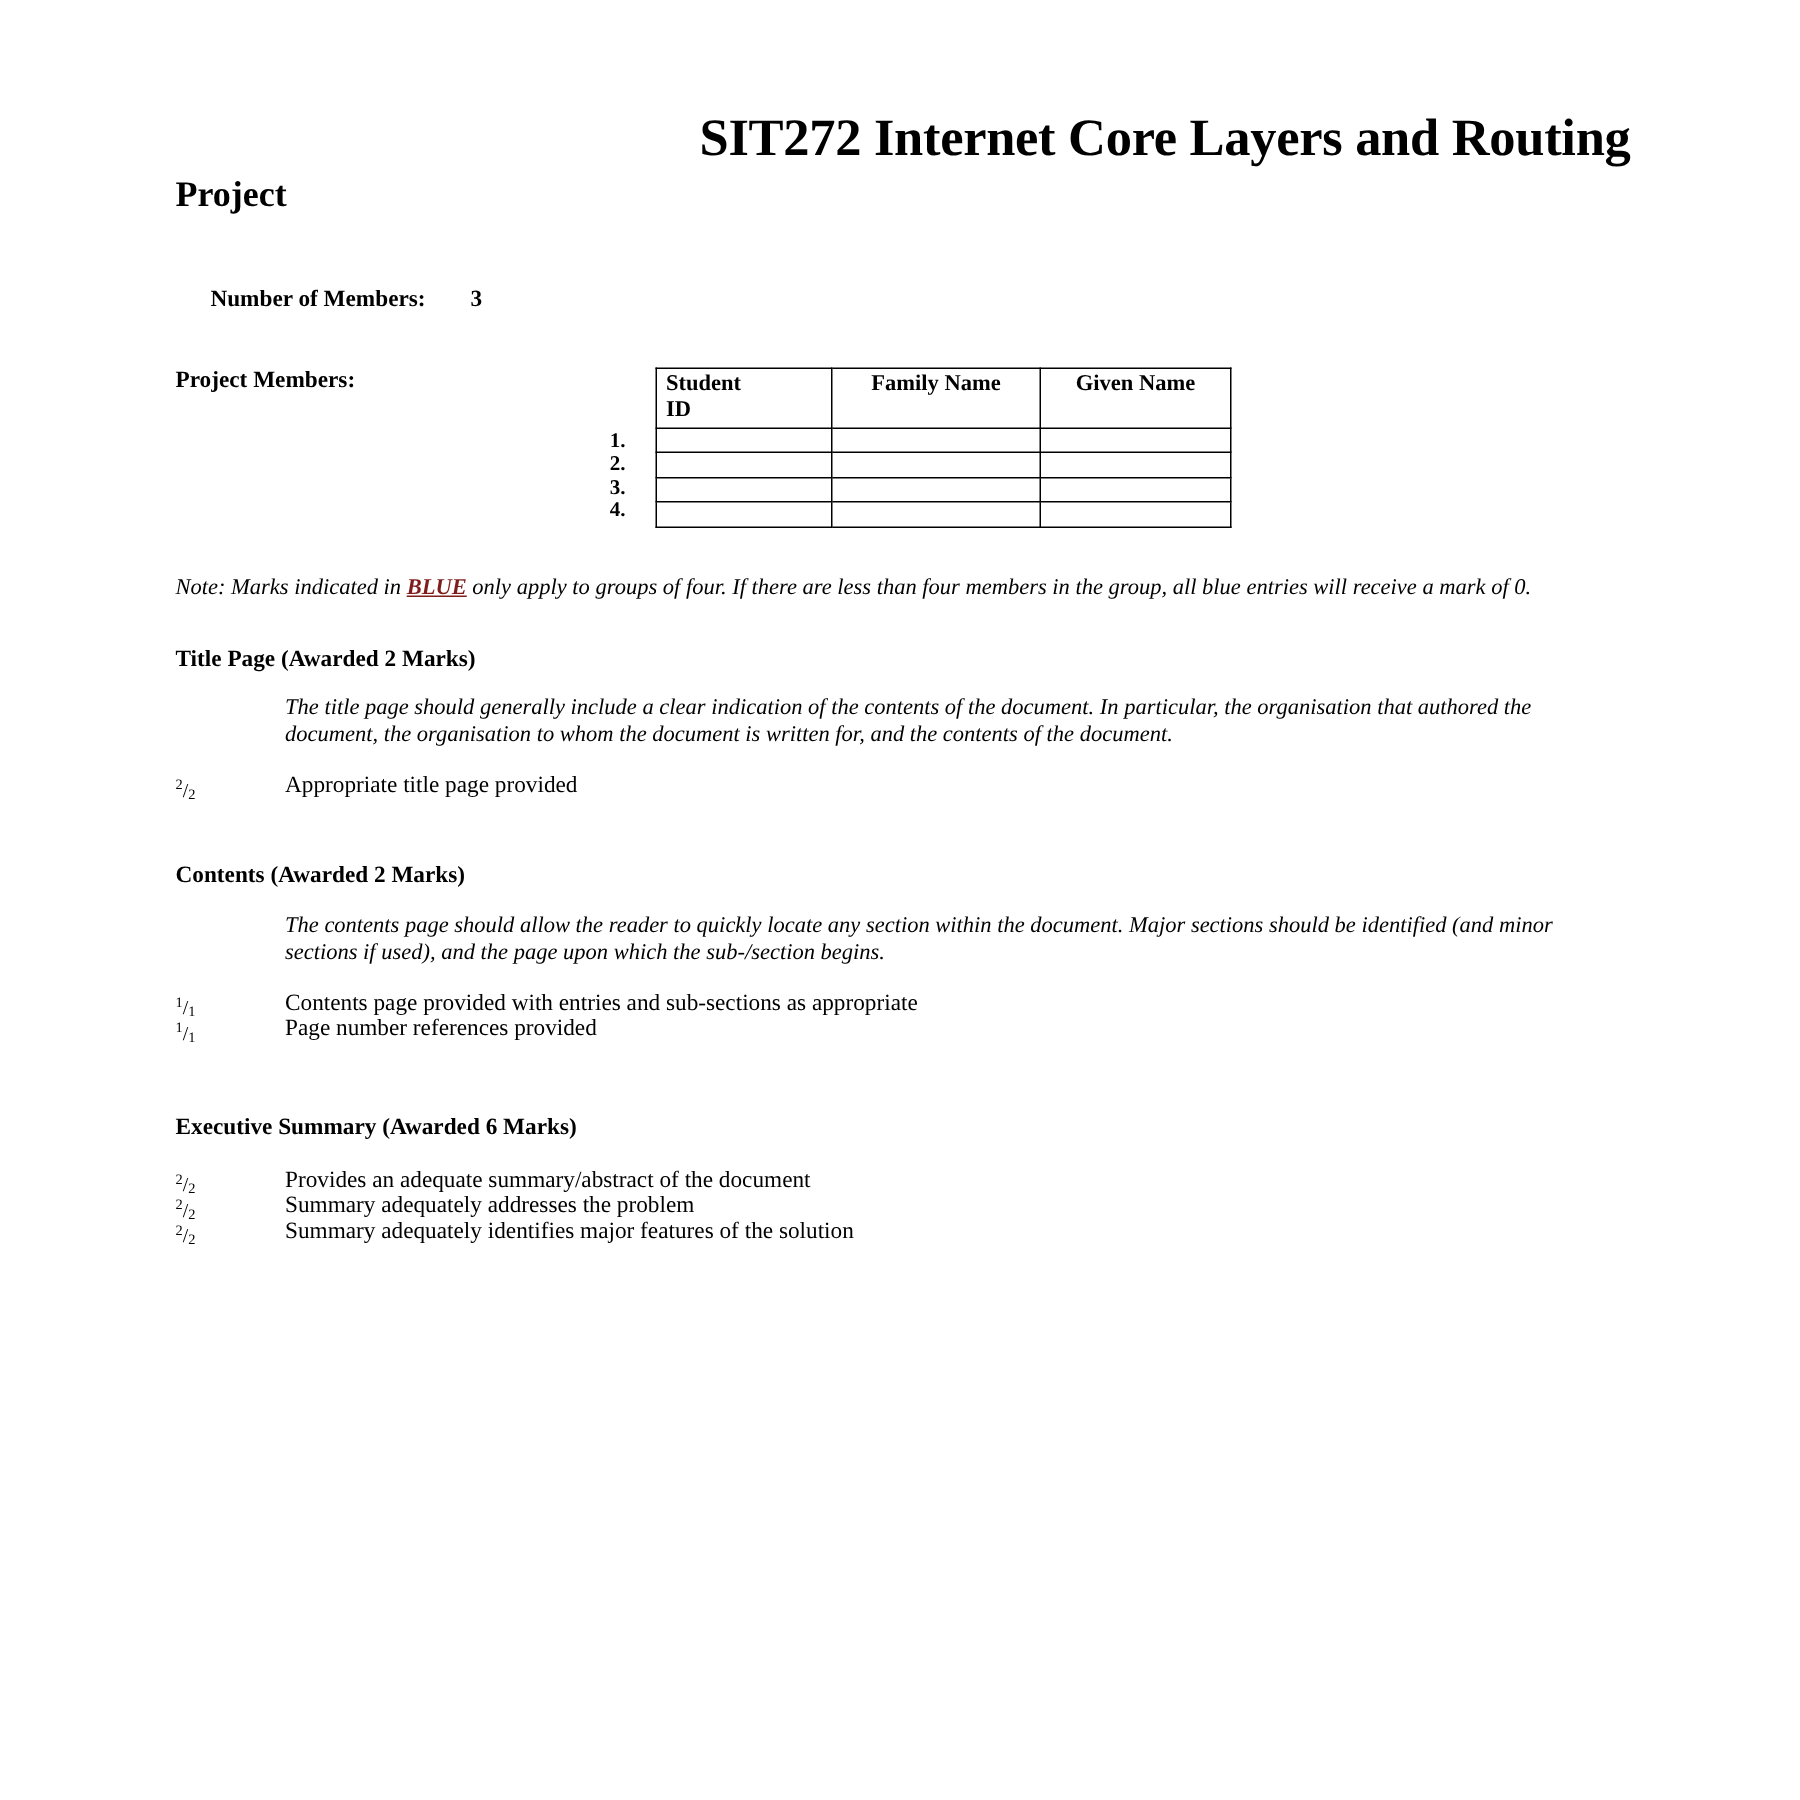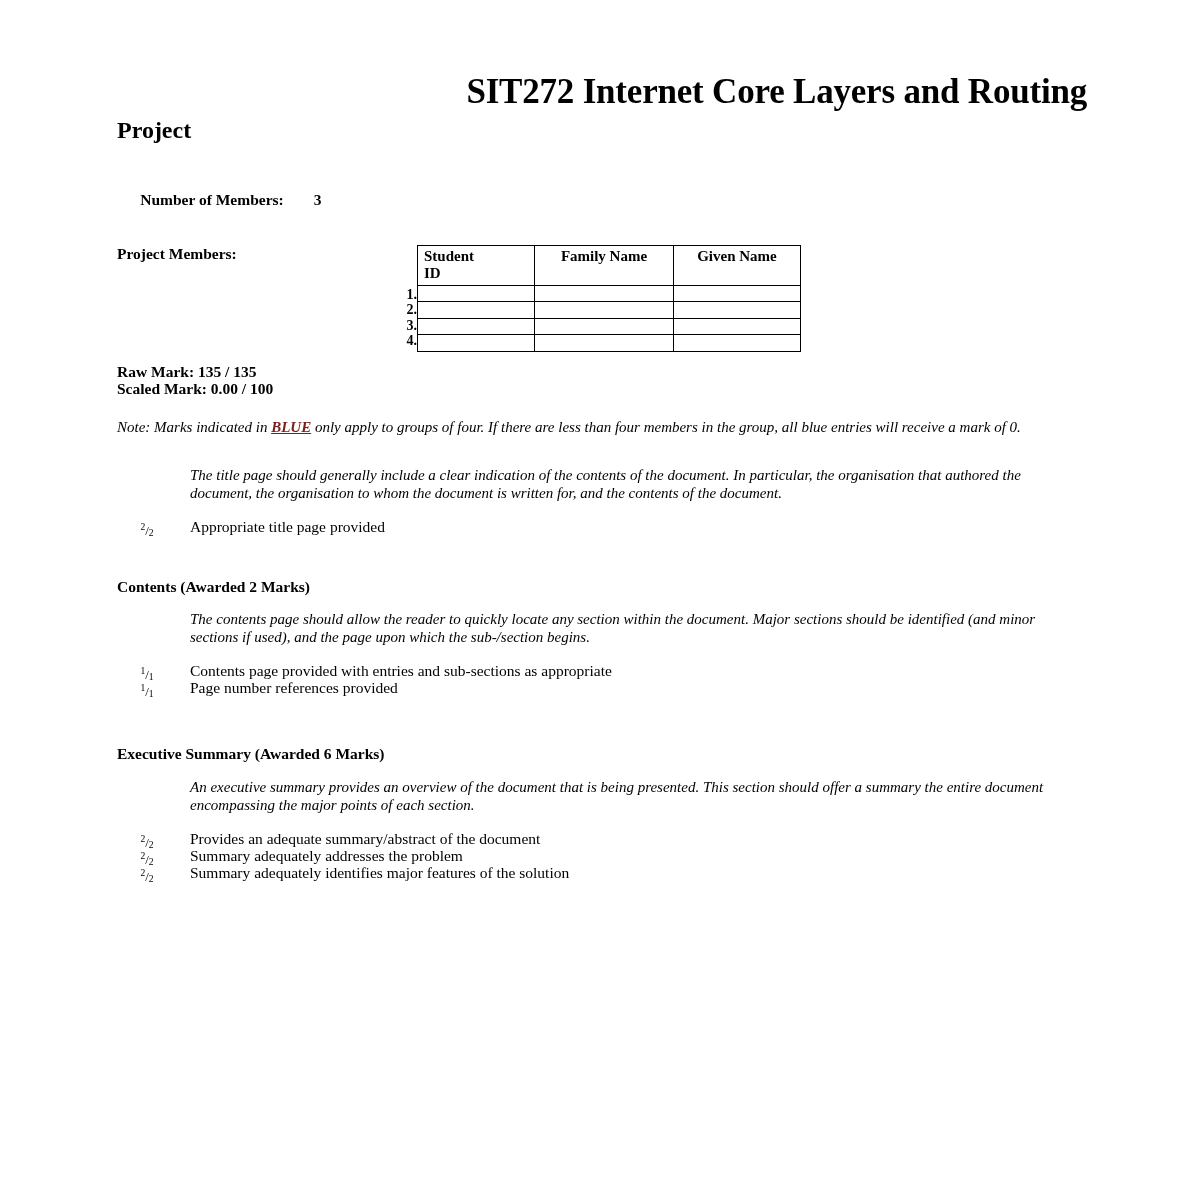--- a/index.html
+++ b/index.html
@@ -79,21 +79,21 @@
     width: 22px;
     text-align: right;
     font-size: 14px;
     font-weight: bold;
     line-height: 15.5px;
   }
   .row-numbers div { height: 15.5px; }
 
   table.members {
     position: absolute;
-    left: 300px;
+    left: 320px;
     top: 0;
     border-collapse: collapse;
     table-layout: fixed;
     width: 383px;
   }
   table.members th,
   table.members td {
     border: 1.5px solid #000000;
     padding: 0;
     vertical-align: top;
@@ -151,21 +151,20 @@
     line-height: 18px;
   }
   .criteria {
     margin-top: 16px;
   }
   .criterion {
     position: relative;
     height: 17px;
     line-height: 17px;
     font-size: 15.5px;
-    text-align: center;
   }
   .criterion .mark {
     position: absolute;
     left: 0;
     top: 0;
     width: 60px;
     font-size: 15.5px;
     line-height: 17px;
     white-space: nowrap;
   }
@@ -243,28 +242,25 @@
           </tr>
           <tr>
             <td></td>
             <td></td>
             <td></td>
           </tr>
         </tbody>
       </table>
     </div>
 
-    <div class="marks">
-      <div>Raw Mark: 135 / 135</div>
-      <div>Scaled Mark: 0.00 / 100</div>
-    </div>
 
     <div class="note"><span>Note: Marks indicated in </span><span class="blue">BLUE</span><span> only apply to groups of four.  If there are less than four members in the group, all blue entries will receive a mark of 0.</span></div>
 
     <div class="section sec-gap-a">
+      <div class="section-heading">Title Page (Awarded 2 Marks)</div>
       <div class="section-desc">The title page should generally include a clear indication of the contents of the document.  In particular, the organisation that authored the document, the organisation to whom the document is written for, and the contents of the document.</div>
       <div class="criteria">
         <div class="criterion">
           <span class="mark"><sup>2</sup><span class="slash">/</span><sub>2</sub></span>
           <span class="ctext">Appropriate title page provided</span>
         </div>
       </div>
     </div>
 
     <div class="section" style="margin-top:43px;">
@@ -277,21 +273,20 @@
         </div>
         <div class="criterion">
           <span class="mark"><sup>1</sup><span class="slash">/</span><sub>1</sub></span>
           <span class="ctext">Page number references provided</span>
         </div>
       </div>
     </div>
 
     <div class="section" style="margin-top:49px;">
       <div class="section-heading">Executive Summary (Awarded 6 Marks)</div>
-      <div class="section-desc">An executive summary provides an overview of the document that is being presented.  This section should offer a summary the entire document encompassing the major points of each section.</div>
       <div class="criteria">
         <div class="criterion">
           <span class="mark"><sup>2</sup><span class="slash">/</span><sub>2</sub></span>
           <span class="ctext">Provides an adequate summary/abstract of the document</span>
         </div>
         <div class="criterion">
           <span class="mark"><sup>2</sup><span class="slash">/</span><sub>2</sub></span>
           <span class="ctext">Summary adequately addresses the problem</span>
         </div>
         <div class="criterion">

